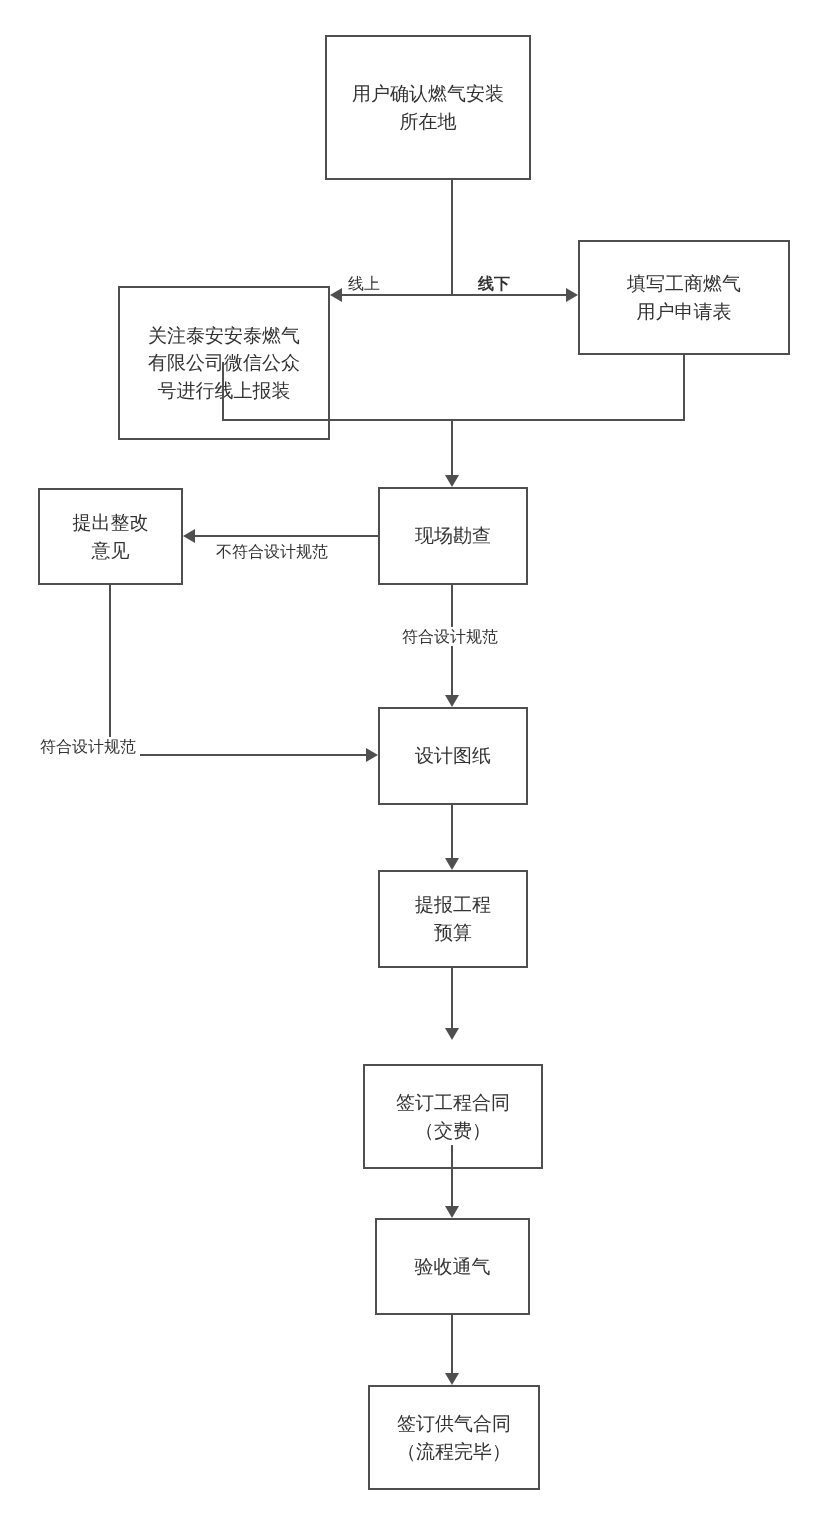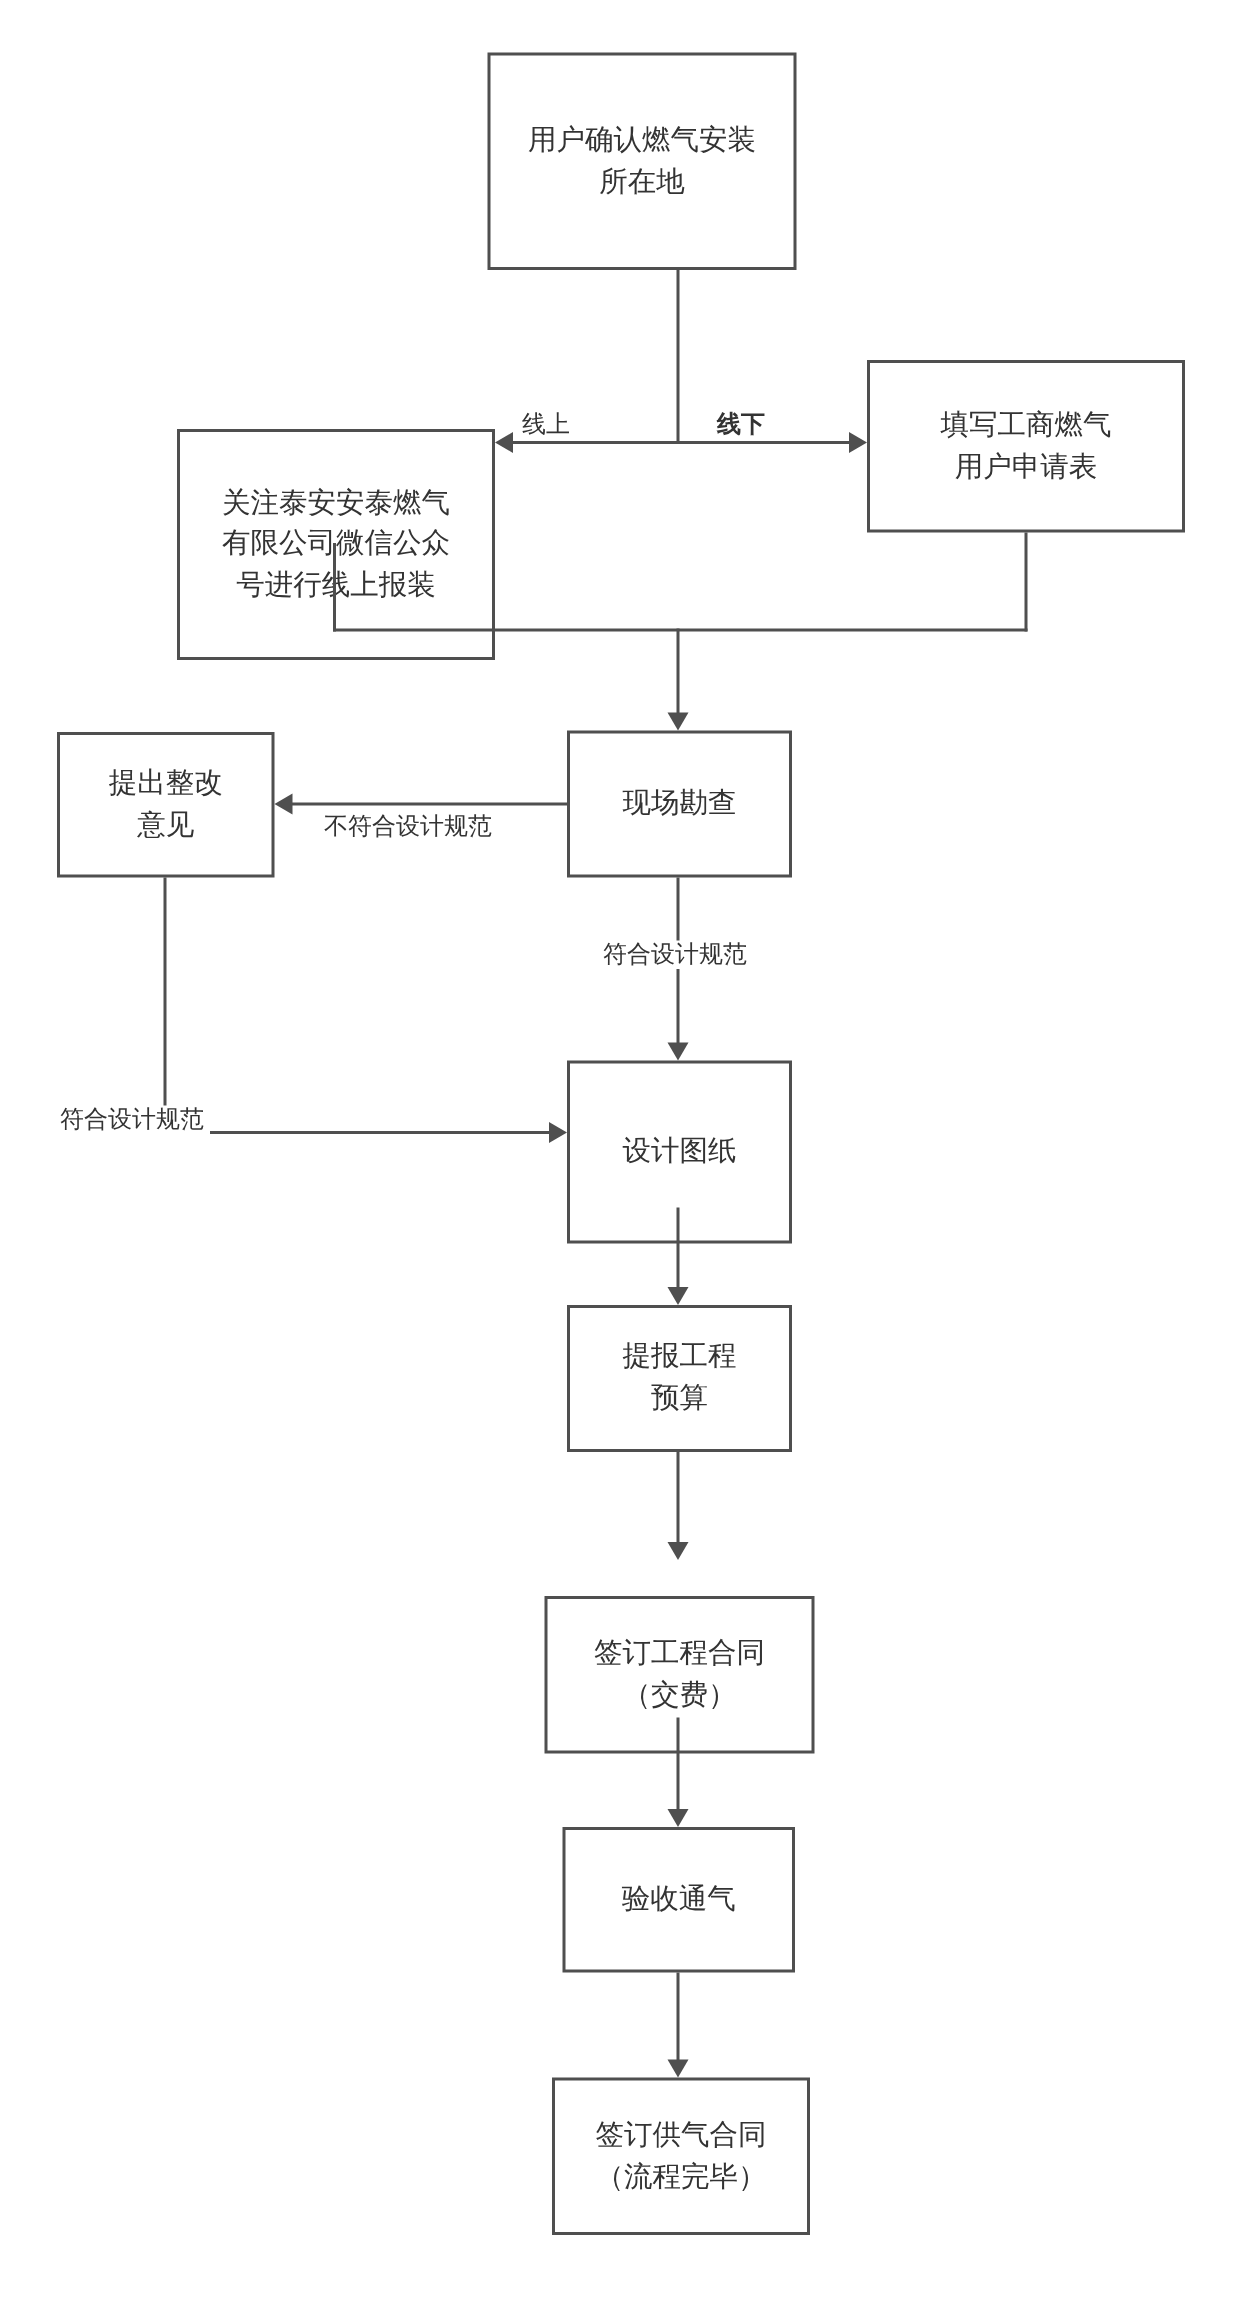--- a/index.html
+++ b/index.html
@@ -47,21 +47,21 @@
 号进行线上报装</div>
 
   <div class="node" style="left:578px;top:240px;width:212px;height:115px;">填写工商燃气
 用户申请表</div>
 
   <div class="node" style="left:378px;top:487px;width:150px;height:98px;">现场勘查</div>
 
   <div class="node" style="left:38px;top:488px;width:145px;height:97px;">提出整改
 意见</div>
 
-  <div class="node" style="left:378px;top:707px;width:150px;height:122px;">设计图纸</div>
+  <div class="node" style="left:378px;top:707px;width:150px;height:98px;">设计图纸</div>
 
   <div class="node" style="left:378px;top:870px;width:150px;height:98px;">提报工程
 预算</div>
 
   <div class="node" style="left:363px;top:1040px;width:180px;height:105px;margin-top:24px;">签订工程合同
 （交费）</div>
 
   <div class="node" style="left:375px;top:1218px;width:155px;height:97px;">验收通气</div>
 
   <div class="node" style="left:368px;top:1385px;width:172px;height:105px;">签订供气合同

